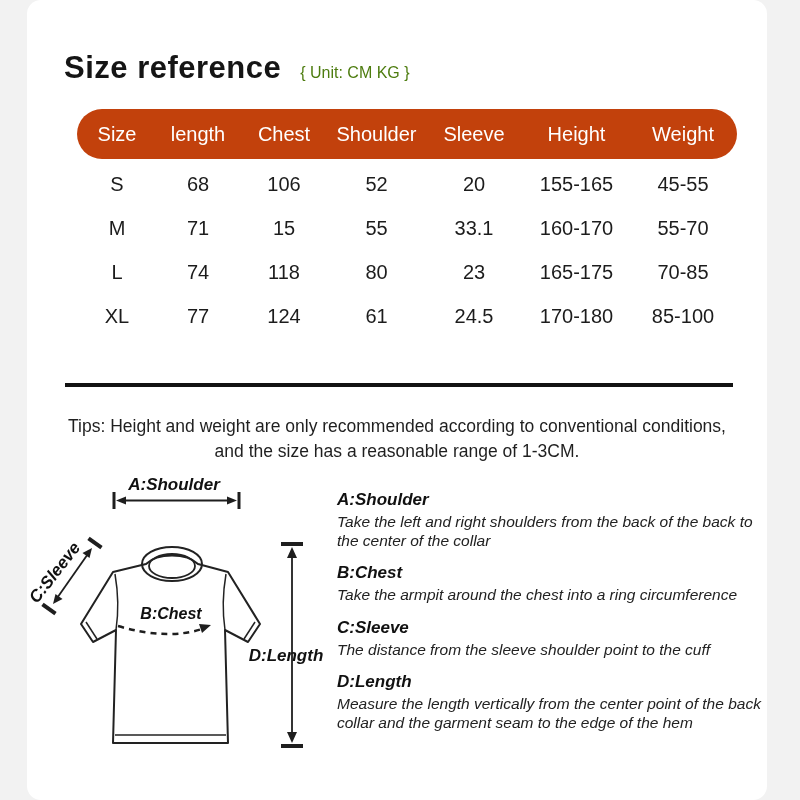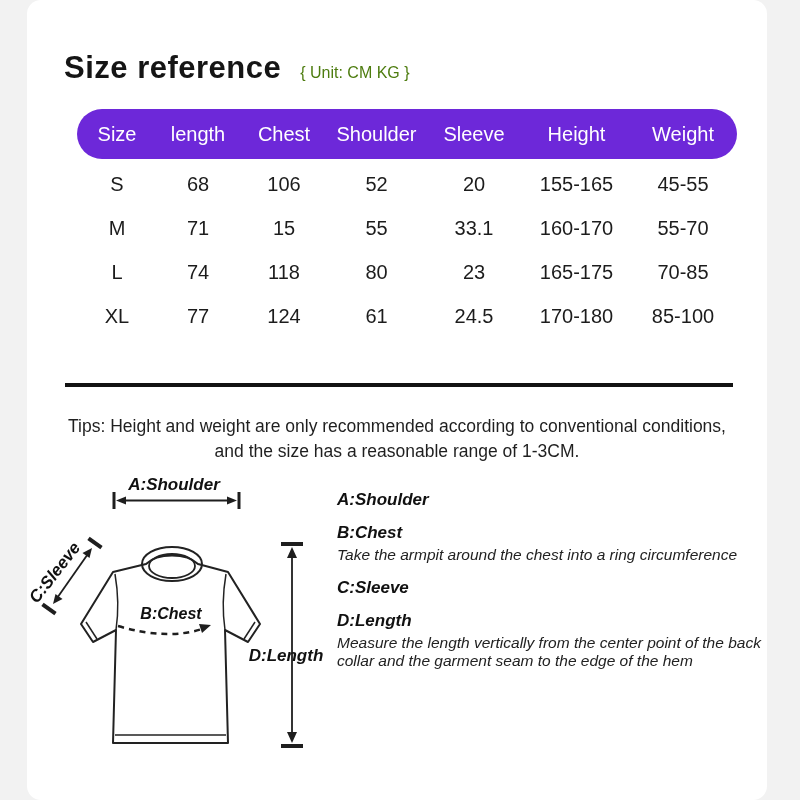--- a/index.html
+++ b/index.html
@@ -25,21 +25,21 @@
     gap: 19px;
   }
   .title-main { font-size: 31px; font-weight: bold; letter-spacing: 0.5px; color: #151515; }
   .title-unit { font-size: 16px; font-weight: 400; color: #4d7c0f; }
 
   
   .size-table { margin-top: 23px; }
   .thead-pill {
     margin-left: 50px;
     width: 660px; height: 50px;
-    background: #6d28d9;
+    background: #c2410c;
     border-radius: 26px;
     display: grid;
     grid-template-columns: 80px 82px 90px 95px 100px 105px 108px;
     align-items: center;
   }
   .thead-pill .th {
     color: #ffffff; font-size: 20px; text-align: center; font-weight: 400;
   }
   .tbody { margin-left: 50px; width: 660px; padding-top: 3px; }
   .trow {
@@ -187,27 +187,29 @@
         <line x1="263" y1="92" x2="263" y2="282" stroke="#1e1e1e" stroke-width="1.8"></line>
         <polygon points="263,89 258,100 268,100" fill="#1e1e1e"></polygon>
         <polygon points="263,285 258,274 268,274" fill="#1e1e1e"></polygon>
         <text x="257" y="203" font-size="17" font-weight="bold" fill="#111" text-anchor="middle">D:Length</text>
       </svg>
     </div>
 
     <div class="guide-text">
       <div class="guide-item">
         <h3>A:Shoulder</h3>
+        <p>Take the left and right shoulders from the back of the back to the center of the collar</p>
       </div>
       <div class="guide-item">
         <h3>B:Chest</h3>
         <p>Take the armpit around the chest into a ring circumference</p>
       </div>
       <div class="guide-item">
         <h3>C:Sleeve</h3>
+        <p>The distance from the sleeve shoulder point to the cuff</p>
       </div>
       <div class="guide-item">
         <h3>D:Length</h3>
         <p>Measure the length vertically from the center point of the back collar and the garment seam to the edge of the hem</p>
       </div>
     </div>
   </div>
 
 </div>
 

